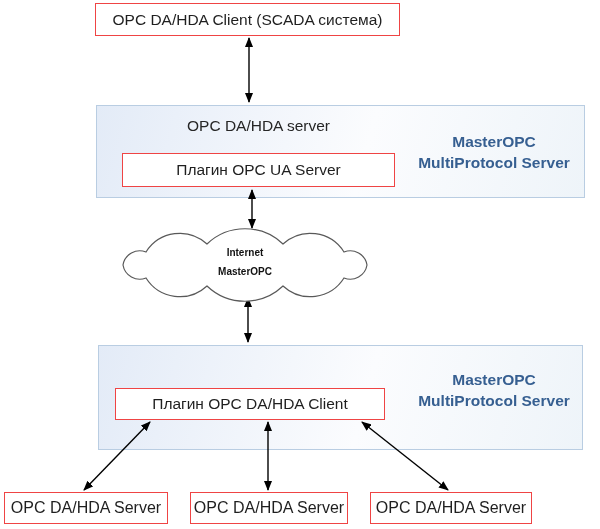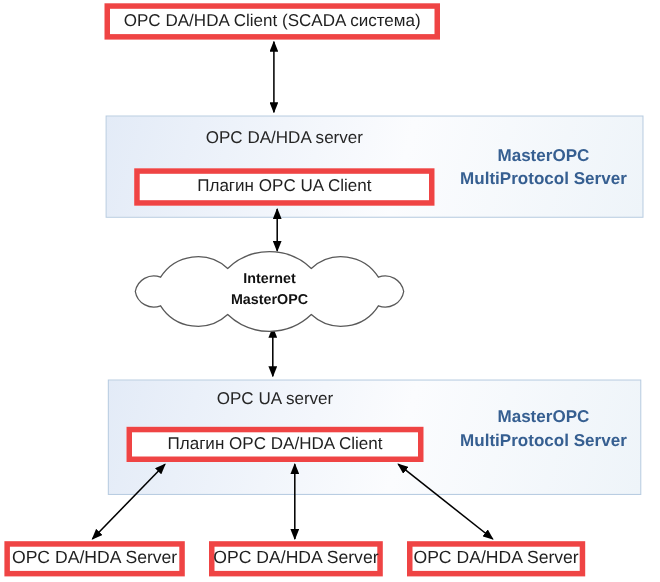--- a/index.html
+++ b/index.html
@@ -8,21 +8,21 @@
     width: 600px;
     height: 529px;
     background: #ffffff;
     font-family: "Liberation Sans", sans-serif;
     color: #1f1f1f;
     overflow: hidden;
   }
   .box {
     position: absolute;
     background: #ffffff;
-    border: 5px solid #ef4444;
+    border: 1px solid #ef4444;
     display: flex;
     align-items: center;
     justify-content: center;
     text-align: center;
     box-sizing: border-box;
     z-index: 4;
     font-size: 15.5px;
     white-space: nowrap;
   }
   .panel {
@@ -47,42 +47,42 @@
     font-size: 15.5px;
     line-height: 21px;
     color: #365f91;
     z-index: 4;
     white-space: nowrap;
   }
   .cloud-label {
     position: absolute;
     text-align: center;
     font-weight: bold;
-    font-size: 13px;
+    font-size: 10px;
     line-height: 19px;
     color: #111111;
     z-index: 6;
     white-space: nowrap;
   }
   svg.overlay { position: absolute; left: 0; top: 0; z-index: 2; pointer-events: none; }
   svg.cloud   { position: absolute; z-index: 5; pointer-events: none; }
 </style>
 </head>
 <body>
 
 <div class="canvas">
 
   <div class="box" style="left:95px; top:3px; width:305px; height:33px;">
     <span>OPC DA/HDA Client (SCADA система)</span>
   </div>
 
   <div class="panel" style="left:96px; top:105px; width:489px; height:93px;"></div>
   <div class="panel-title" style="left:122px; top:117px; width:273px;">OPC DA/HDA server</div>
   <div class="box" style="left:122px; top:153px; width:273px; height:34px;">
-    <span>Плагин OPC UA Client</span>
+    <span>Плагин OPC UA Server</span>
   </div>
   <div class="brand" style="left:398px; top:131px; width:192px;">
     <div>MasterOPC</div>
     <div>MultiProtocol Server</div>
   </div>
 
   <svg class="overlay" width="600" height="529" viewBox="0 0 600 529">
     <defs>
       <marker id="ah" viewBox="0 0 10 8" refX="9" refY="4" markerWidth="10" markerHeight="8" orient="auto-start-reverse" markerUnits="userSpaceOnUse">
         <path d="M0,0 L10,4 L0,8 z" fill="#000000"></path>
@@ -108,21 +108,20 @@
              A 55 55 0 0 1 169,17
              A 40 40 0 0 1 230,25
              A 17 17 0 0 1 253,38 Z" fill="#ffffff" stroke="#595959" stroke-width="1.2"></path>
   </svg>
   <div class="cloud-label" style="left:114px; top:243px; width:262px;">
     <div>Internet</div>
     <div>MasterOPC</div>
   </div>
 
   <div class="panel" style="left:98px; top:345px; width:485px; height:105px;"></div>
-  <div class="panel-title" style="left:115px; top:354px; width:270px;">OPC UA server</div>
   <div class="box" style="left:115px; top:388px; width:270px; height:32px;text-align:right;">
     <span>Плагин OPC DA/HDA Client</span>
   </div>
   <div class="brand" style="left:398px; top:369px; width:192px;">
     <div>MasterOPC</div>
     <div>MultiProtocol Server</div>
   </div>
 
   <div class="box" style="left:4px; top:492px; width:164px; height:32px; font-size:16px;">
     <span>OPC DA/HDA Server</span>

